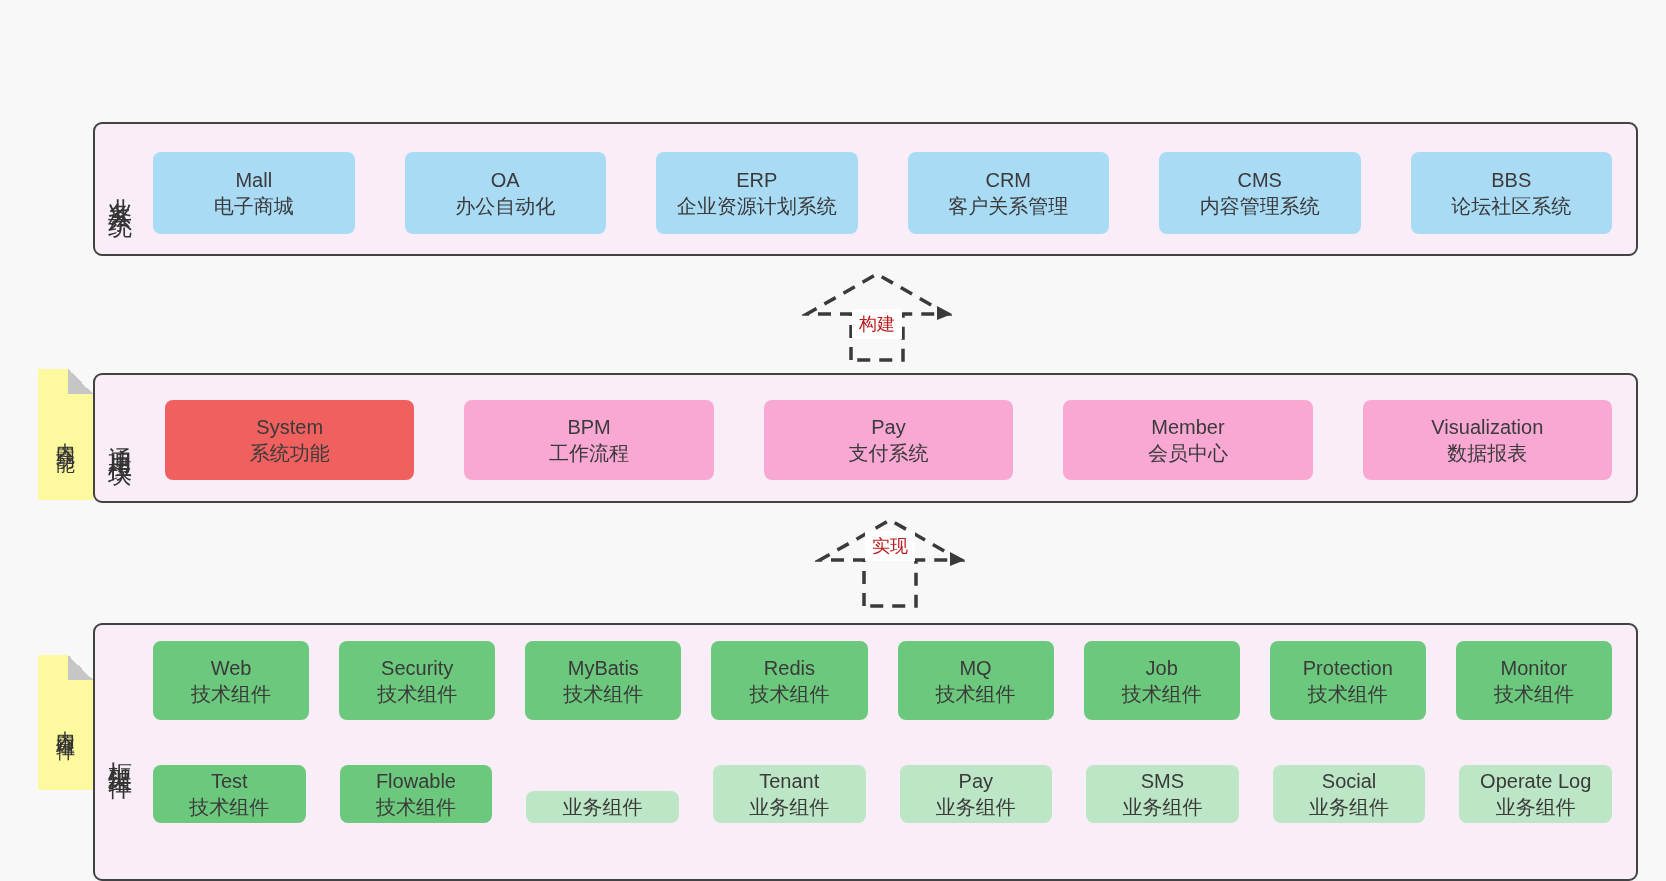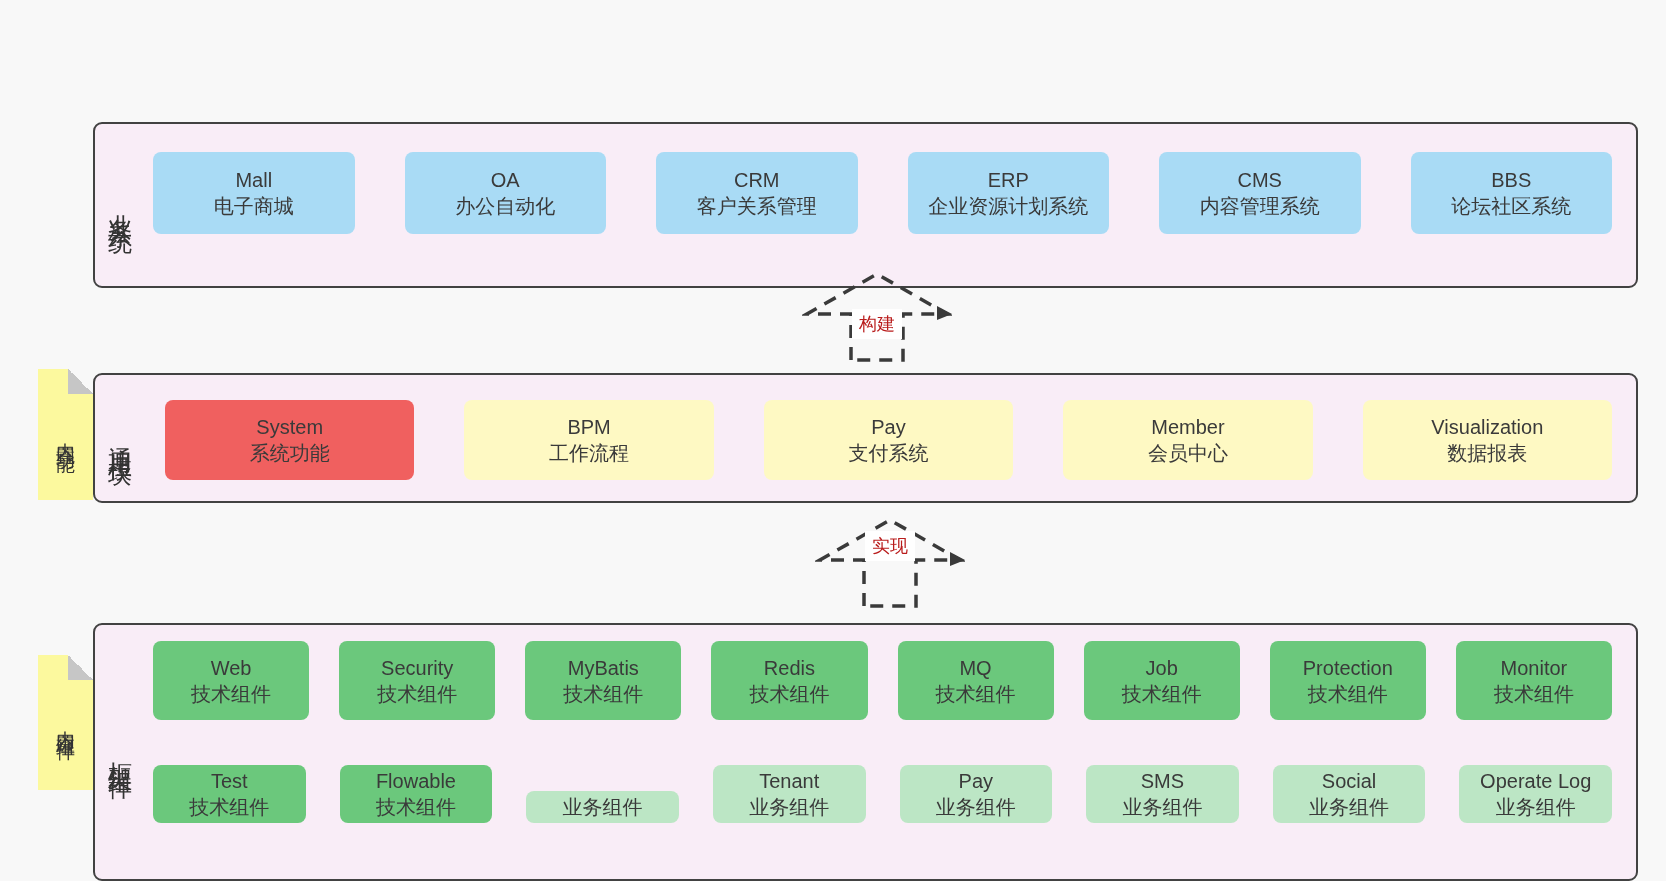--- a/index.html
+++ b/index.html
@@ -14,21 +14,21 @@
   .layer {
     position: absolute;
     left: 93px;
     width: 1545px;
     background: #f9edf7;
     border: 2px solid #424242;
     border-radius: 9px;
     box-sizing: border-box;
     z-index: 1;
   }
-  .layer-1 { top: 122px; height: 166px; }
+  .layer-1 { top: 122px; height: 134px; }
   .layer-2 { top: 373px; height: 130px; }
   .layer-3 { top: 623px; height: 258px; }
 
   .v-text {
     writing-mode: vertical-rl;
     text-orientation: upright;
     white-space: nowrap;
   }
   .layer-label {
     position: absolute;
@@ -57,21 +57,21 @@
     align-items: center;
     justify-content: center;
     text-align: center;
     font-size: 20px;
     line-height: 1.3;
     padding: 3px 8px;
     box-sizing: border-box;
   }
   .blue  { background: #a9dbf5; }
   .red   { background: #f0605f; }
-  .pink  { background: #fef9c3; align-items: center; }
+  .pink  { background: #f9a8d4; align-items: center; }
   .green { background: #6bc87c; }
   .lightgreen { background: #bce6c5; }
 
   .sticky-note {
     position: absolute;
     left: 38px;
     width: 55px;
     background: #fcf99e;
     z-index: 0;
   }
@@ -111,26 +111,26 @@
   <div class="row">
     <div class="node blue">
       <span>Mall</span>
       <span>电子商城</span>
     </div>
     <div class="node blue">
       <span>OA</span>
       <span>办公自动化</span>
     </div>
     <div class="node blue">
+      <span>ERP</span>
+      <span>企业资源计划系统</span>
+    </div>
+    <div class="node blue">
       <span>CRM</span>
       <span>客户关系管理</span>
-    </div>
-    <div class="node blue">
-      <span>ERP</span>
-      <span>企业资源计划系统</span>
     </div>
     <div class="node blue">
       <span>CMS</span>
       <span>内容管理系统</span>
     </div>
     <div class="node blue">
       <span>BBS</span>
       <span>论坛社区系统</span>
     </div>
   </div>

